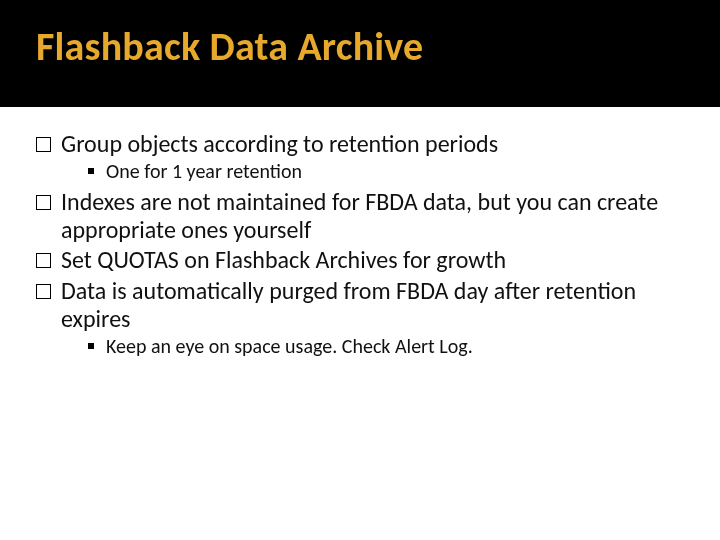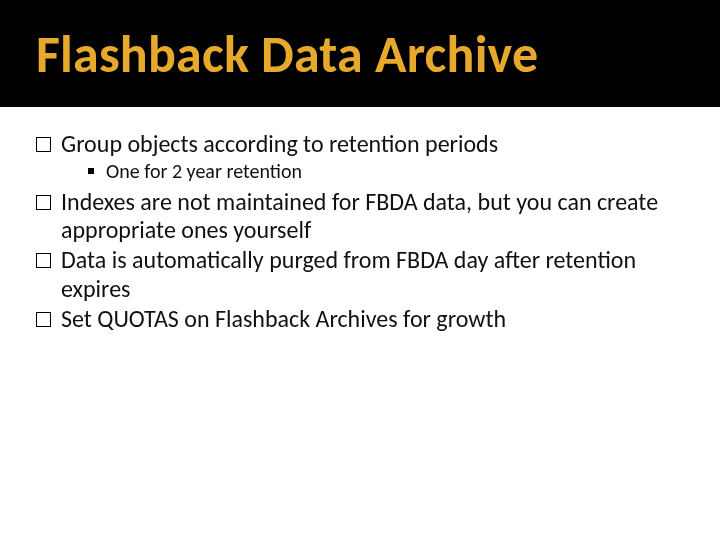--- a/index.html
+++ b/index.html
@@ -23,21 +23,21 @@
     top: 0;
     width: 720px;
     height: 107px;
     background: #000000;
     box-sizing: border-box;
     padding-left: 36px;
     padding-top: 22px;
   }
   .title-text {
     color: #e7a92c;
-    font-size: 52px;
+    font-size: 40px;
     font-weight: 700;
     letter-spacing: 0.2px;
   }
   .body {
     position: absolute;
     left: 36px;
     top: 128px;
     width: 648px;
     color: #111;
   }
@@ -95,36 +95,40 @@
   <div class="body">
 
     <div class="lvl1">
       <span class="bullet-box"></span>
       <span class="txt">Group objects according to retention periods</span>
     </div>
 
 
     <div class="lvl2">
       <span class="bullet-square"></span>
-      <span class="txt">One for 2 year retention</span>
+      <span class="txt">One for 1 year retention</span>
     </div>
 
     <div class="gap"></div>
 
     <div class="lvl1">
       <span class="bullet-box"></span>
       <span class="txt">Indexes are not maintained for FBDA data, but you can create appropriate ones yourself</span>
     </div>
 
     <div class="lvl1">
       <span class="bullet-box"></span>
-      <span class="txt">Data is automatically purged from FBDA day after retention expires</span>
+      <span class="txt">Set QUOTAS on Flashback Archives for growth</span>
     </div>
 
     <div class="lvl1">
       <span class="bullet-box"></span>
-      <span class="txt">Set QUOTAS on Flashback Archives for growth</span>
+      <span class="txt">Data is automatically purged from FBDA day after retention expires</span>
     </div>
 
+    <div class="lvl2">
+      <span class="bullet-square"></span>
+      <span class="txt">Keep an eye on space usage.  Check Alert Log.</span>
+    </div>
 
   </div>
 
 </div>
 
 </body></html>

